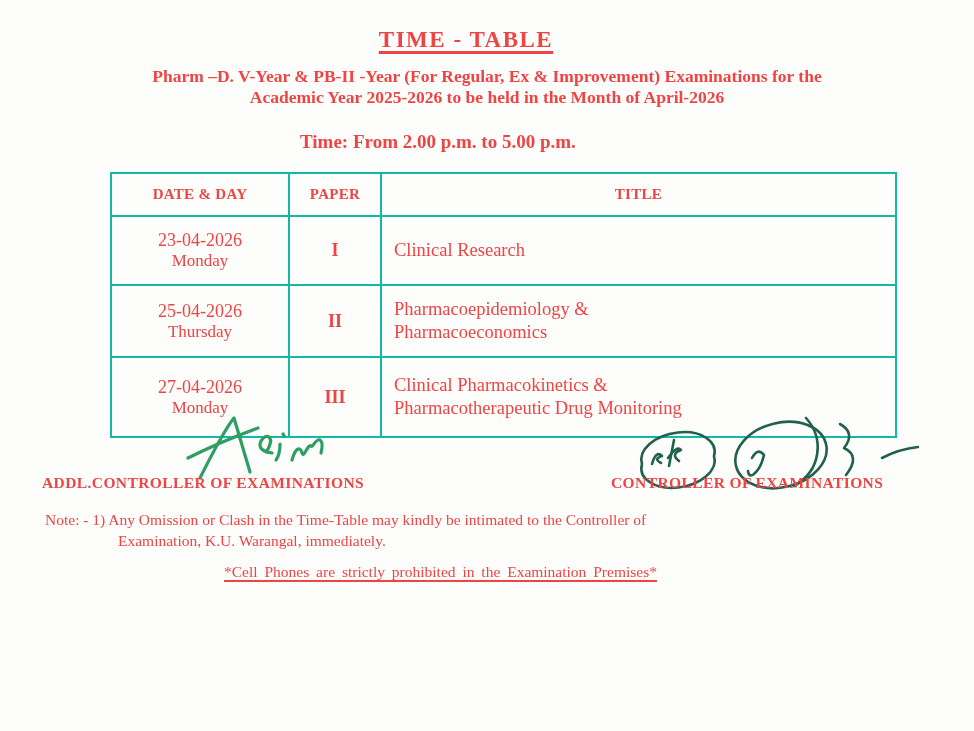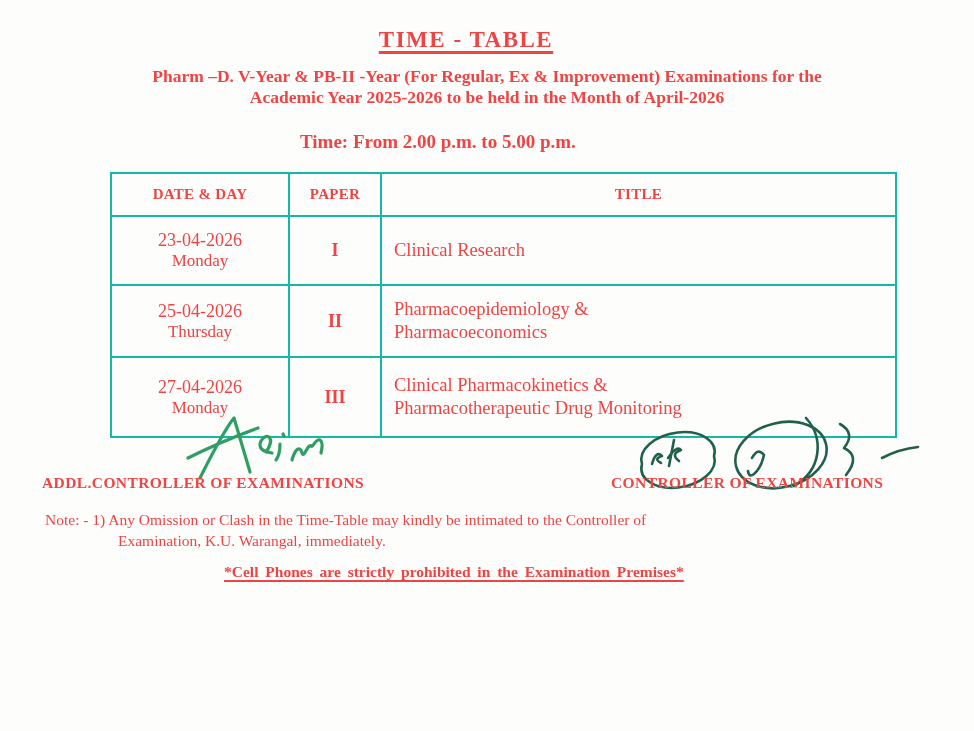--- a/index.html
+++ b/index.html
@@ -54,21 +54,21 @@
     position:absolute; font-size:15.5px; font-weight:bold; letter-spacing:0.4px;
     white-space:nowrap;
   }
   .sig-label.left  { top:474px; left:42px;font-family:Liberation Serif, serif;  }
   .sig-label.right { top:474px; left:585px;margin-left:26px; }
   .note-line1 { position:absolute; top:511px; left:45px;  font-size:15.5px; white-space:nowrap; }
   .note-line2 { position:absolute; top:532px; left:118px; font-size:15.5px; white-space:nowrap; }
   .note-line1 .note-label { font-weight:normal; }
   .warning-line {
     position:absolute; top:563px; left:224px;
-    font-size:15.5px; font-weight:bold; word-spacing:3px;
+    font-size:15.5px; font-weight:normal; word-spacing:3px;
     text-decoration:underline; text-decoration-thickness:1.5px; text-underline-offset:3px;
     white-space:nowrap;
   }
 </style>
 </head>
 <body>
 
 <div class="page">
 
   <div class="doc-title">

